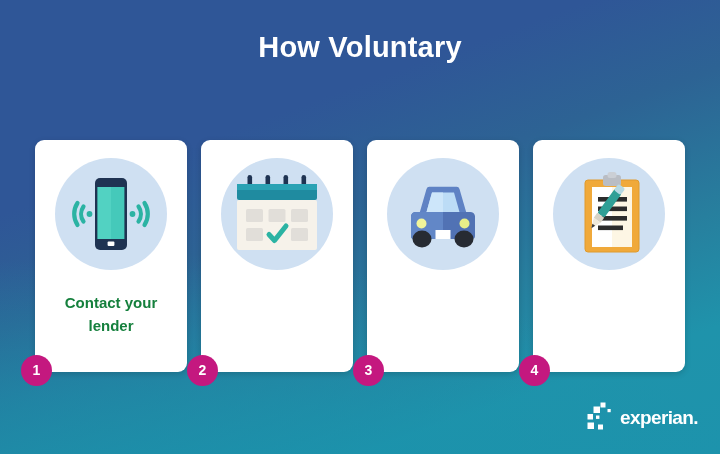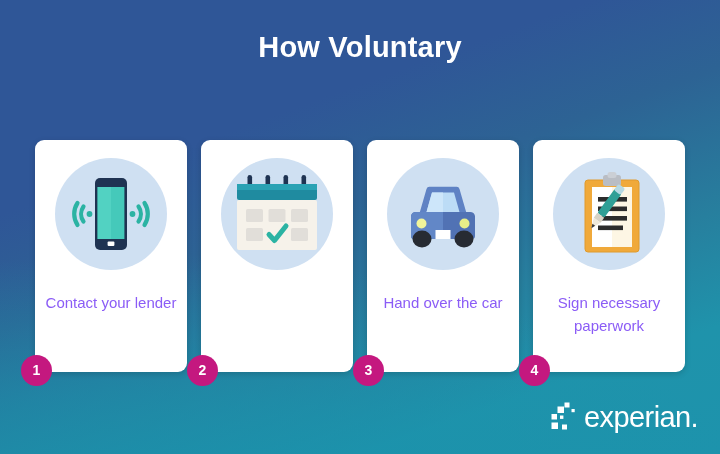--- a/index.html
+++ b/index.html
@@ -115,43 +115,43 @@
     text-align: center;
     z-index: 4;
   }
 
   .card-label {
     position: absolute;
     left: 8px;
     right: 8px;
     top: 152px;
     text-align: center;
-    color: #8b5cf6;
+    color: #15803d;
     font-size: 15px;
-    font-weight: normal;
+    font-weight: bold;
     line-height: 1.53;
   }
 
   #logo {
     position: absolute;
     right: 22px;
     bottom: 18px;
     height: 36px;
     display: flex;
     align-items: center;
     gap: 7px;
     z-index: 3;
   }
 
   #logo-mark { display: block; }
 
   #logo-word {
     color: #ffffff;
-    font-size: 29px;
-    font-weight: normal;
+    font-size: 19px;
+    font-weight: bold;
     letter-spacing: -0.6px;
     line-height: 1;
     position: relative;
     top: -1px;
   }
 </style>
 </head>
 <body>
 
 <div id="infographic">
@@ -229,21 +229,20 @@
           <circle cx="34.5" cy="65.5" r="5" fill="#f2f59a"></circle>
           <circle cx="77.5" cy="65.5" r="5" fill="#e8ee88"></circle>
 
           <rect x="48.5" y="72" width="15" height="9" fill="#ffffff"></rect>
 
           <ellipse cx="35" cy="81" rx="9.5" ry="8.5" fill="#272b33"></ellipse>
           <ellipse cx="77" cy="81" rx="9.5" ry="8.5" fill="#272b33"></ellipse>
         </svg>
       </div>
       <div class="badge">3</div>
-      <div class="card-label">Hand over the car</div>
     </div>
 
     <div class="card">
       <div class="icon-wrap">
         <div class="icon-circle"></div>
         <svg class="glyph" viewBox="0 0 112 112">
 
           <rect x="32" y="22" width="54" height="72" rx="3" fill="#f0a93a"></rect>
           <rect x="32" y="22" width="54" height="72" rx="3" fill="none" stroke="#e09a2c" stroke-width="1"></rect>
 
@@ -261,21 +260,20 @@
           <g transform="rotate(36 44 62)">
             <rect x="40" y="26" width="8.5" height="30" rx="2" fill="#2f9f96"></rect>
             <rect x="40" y="20" width="8.5" height="8" rx="2.5" fill="#b6d9e4"></rect>
             <rect x="40" y="56" width="8.5" height="6" fill="#d8d3c6"></rect>
             <path d="M40 62 L48.5 62 L44.25 72 Z" fill="#efe9db"></path>
             <path d="M42.6 67.8 L45.9 67.8 L44.25 72 Z" fill="#3b3b3b"></path>
           </g>
         </svg>
       </div>
       <div class="badge">4</div>
-      <div class="card-label">Sign necessary paperwork</div>
     </div>
 
   </div>
 
   <div id="logo">
     <svg id="logo-mark" width="26" height="32" viewBox="0 0 26 32">
       <rect x="13.5" y="0.5" width="5" height="5" fill="#ffffff"></rect>
       <rect x="6.5" y="4.5" width="6.5" height="6.5" fill="#ffffff"></rect>
       <rect x="20.5" y="7" width="3.2" height="3.2" fill="#ffffff"></rect>
       <rect x="0.5" y="12" width="5.5" height="5.5" fill="#ffffff"></rect>

